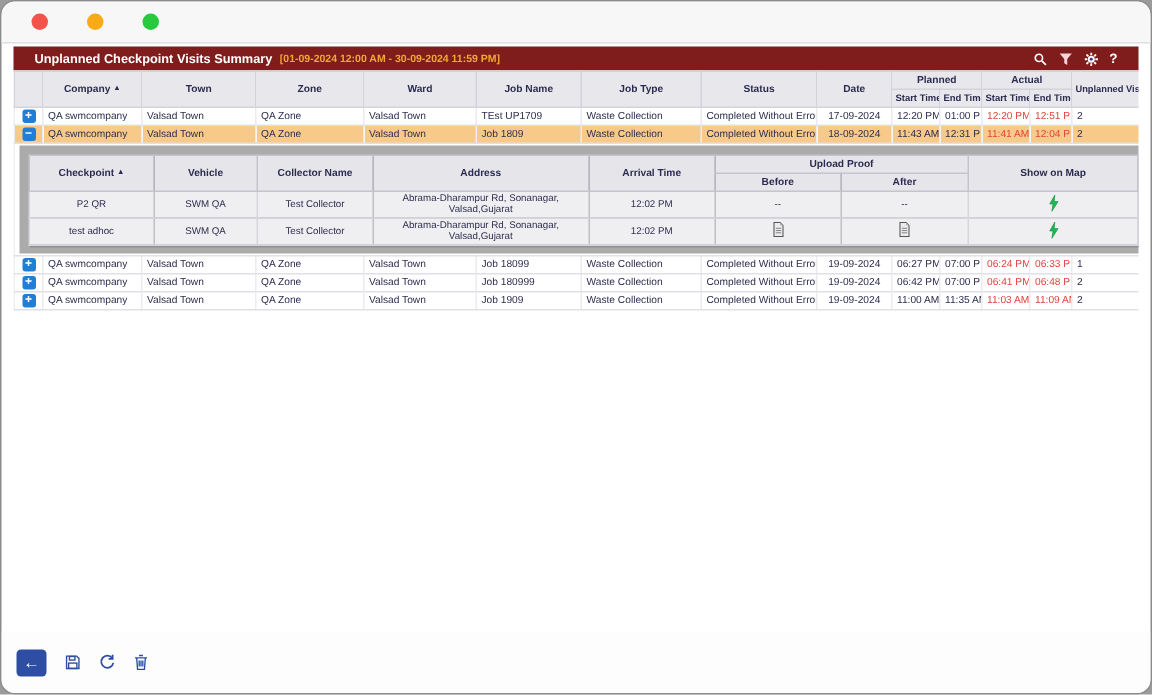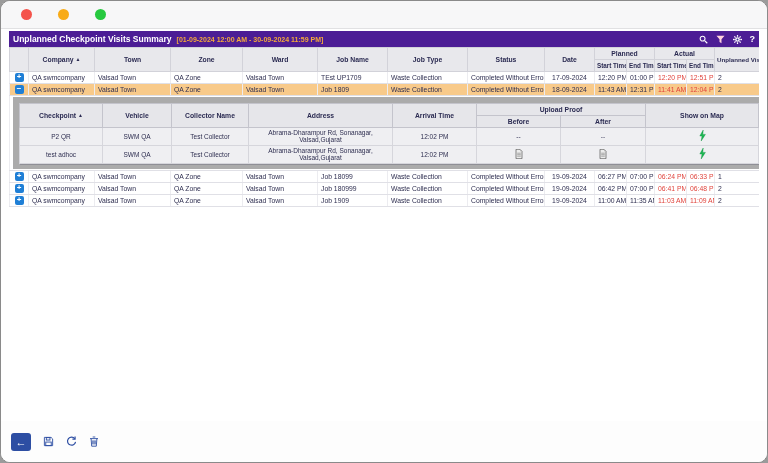--- a/index.html
+++ b/index.html
@@ -18,22 +18,22 @@
   .titlebar {
     height:28px; background:#f7f7f8; border-bottom:1px solid #e1e1e3;
     display:flex; align-items:center; padding-left:20px; gap:26px; flex:0 0 auto;
   }
   .dot { width:11px; height:11px; border-radius:50%; }
   .dot.red { background:#f4534b; }
   .dot.yellow { background:#f8ab17; }
   .dot.green { background:#27c93f; }
   
   .appbar {
-    margin:2px 8px 0 8px; height:16px; background:#4c1d95; color:#fff;
-    display:flex; align-items:center; padding:0 4px; flex:0 0 auto;
+    margin:2px 8px 0 8px; height:16px; background:#7f1d1d; color:#fff;
+    display:flex; align-items:center; padding:0 14px; flex:0 0 auto;
   }
   .appbar .title { font-size:8.5px; font-weight:bold; white-space:nowrap; }
   .appbar .range { color:#f2a73b; font-size:7px; font-weight:bold; margin-left:5px; white-space:nowrap; }
   .appbar .icons { margin-left:auto; display:flex; align-items:center; gap:8px; }
   .appbar .icons .ic { display:flex; align-items:center; cursor:pointer; }
   .appbar .qmark { color:#fff; font-size:9px; font-weight:bold; line-height:9px; }
   
   .content { margin:0 8px; flex:1 1 auto; background:#fff; overflow:hidden; }
   table.main {
     width:754px; border-collapse:collapse; table-layout:fixed;

